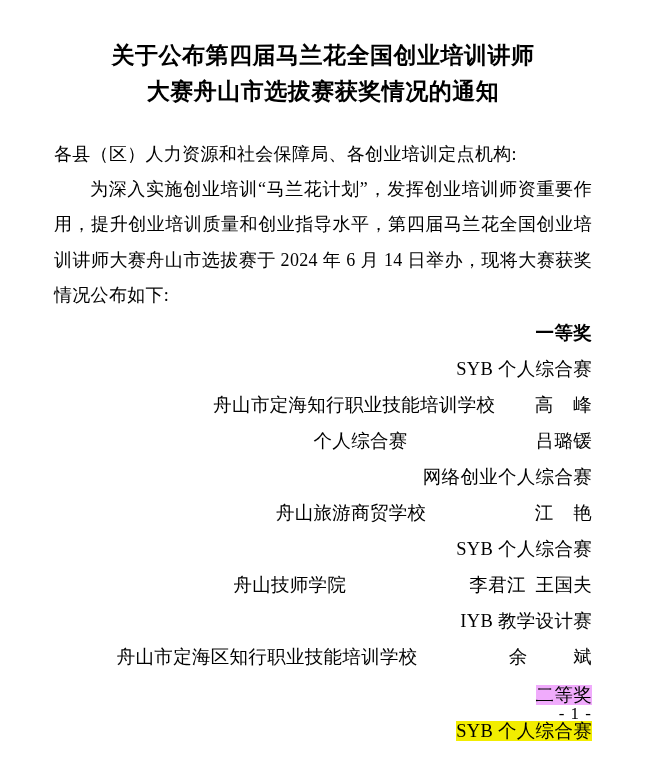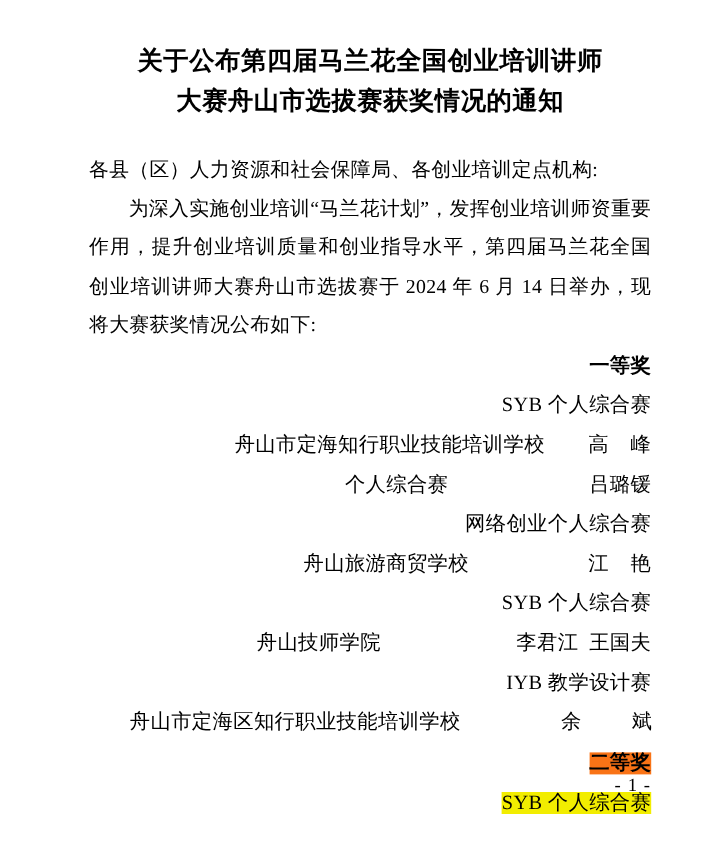--- a/index.html
+++ b/index.html
@@ -12,21 +12,21 @@
     background: #ffffff;
     font-family: "Liberation Serif", "DejaVu Serif", serif;
     color: #000000;
     overflow: hidden;
   }
   .page {
     position: relative;
     width: 654px;
     height: 768px;
     box-sizing: border-box;
-    padding: 30px 62px 0 81px;
+    padding: 30px 62px 0 54px;
   }
   .doc-title {
     text-align: center;
     font-size: 23px;
     font-weight: bold;
     line-height: 1.55;
     letter-spacing: 0.5px;
     margin: 8px 0 0 0;
     white-space: pre-line;
   }
@@ -84,20 +84,20 @@
       <div class="hl-wrap"><span style="white-space: pre; font-weight: bold;">一等奖</span></div>
       <div class="hl-wrap"><span style="white-space: pre;">SYB 个人综合赛</span></div>
       <div class="hl-wrap"><span style="white-space: pre; margin-top: 12px;">舟山市定海知行职业技能培训学校        高    峰</span></div>
       <div class="hl-wrap"><span style="white-space: pre;">个人综合赛                          吕璐锾</span></div>
       <div class="hl-wrap"><span style="white-space: pre; margin-top: 36px;">网络创业个人综合赛</span></div>
       <div class="hl-wrap"><span style="white-space: pre;">舟山旅游商贸学校                      江    艳</span></div>
       <div class="hl-wrap"><span style="white-space: pre;">SYB 个人综合赛</span></div>
       <div class="hl-wrap"><span style="white-space: pre;">舟山技师学院                         李君江  王国夫</span></div>
       <div class="hl-wrap"><span style="white-space: pre;">IYB 教学设计赛</span></div>
       <div class="hl-wrap"><span style="white-space: pre; font-family: Liberation Mono, monospace;">舟山市定海区知行职业技能培训学校        余    斌</span></div>
-      <div class="hl-wrap"><span class="hl-span" style="white-space: pre; font-weight: bold; background: #f97316;">二等奖</span></div>
+      <div class="hl-wrap"><span class="hl-span" style="white-space: pre; font-weight: normal; background: #f0abfc;">二等奖</span></div>
       <div class="hl-wrap"><span class="hl-span" style="white-space: pre; background: rgb(242, 237, 0);">SYB 个人综合赛</span></div>
       <div class="hl-wrap" style="height: 36px;"><span style="white-space: pre;"></span></div>
     </div>
 
   <div class="page-number">- 1 -</div>
 
 </div>
 
 </body></html>

